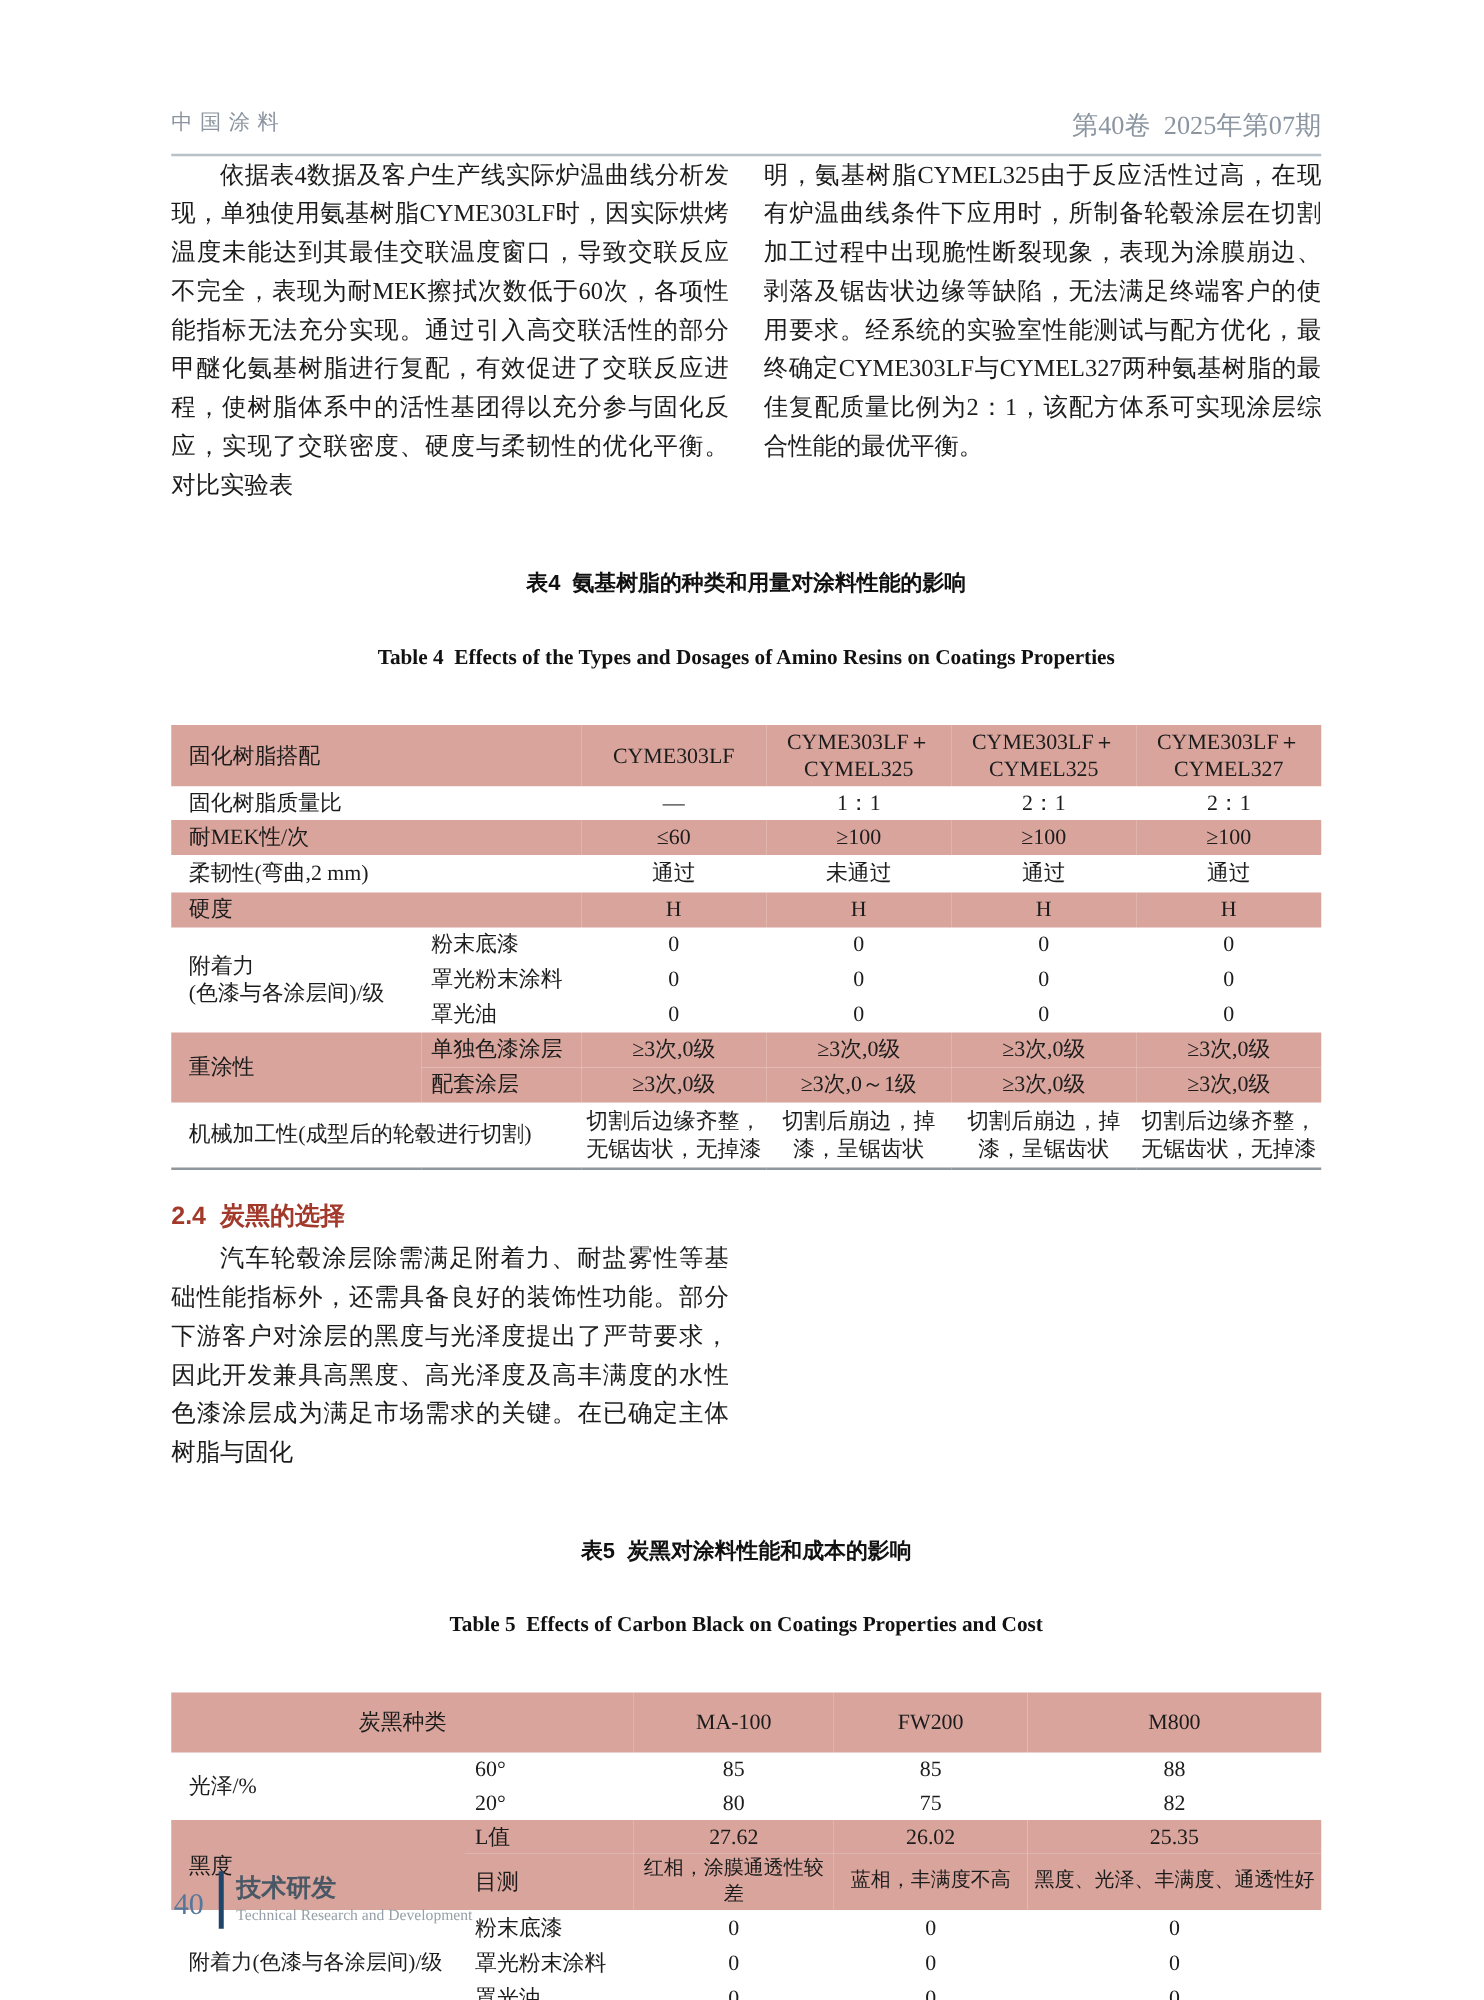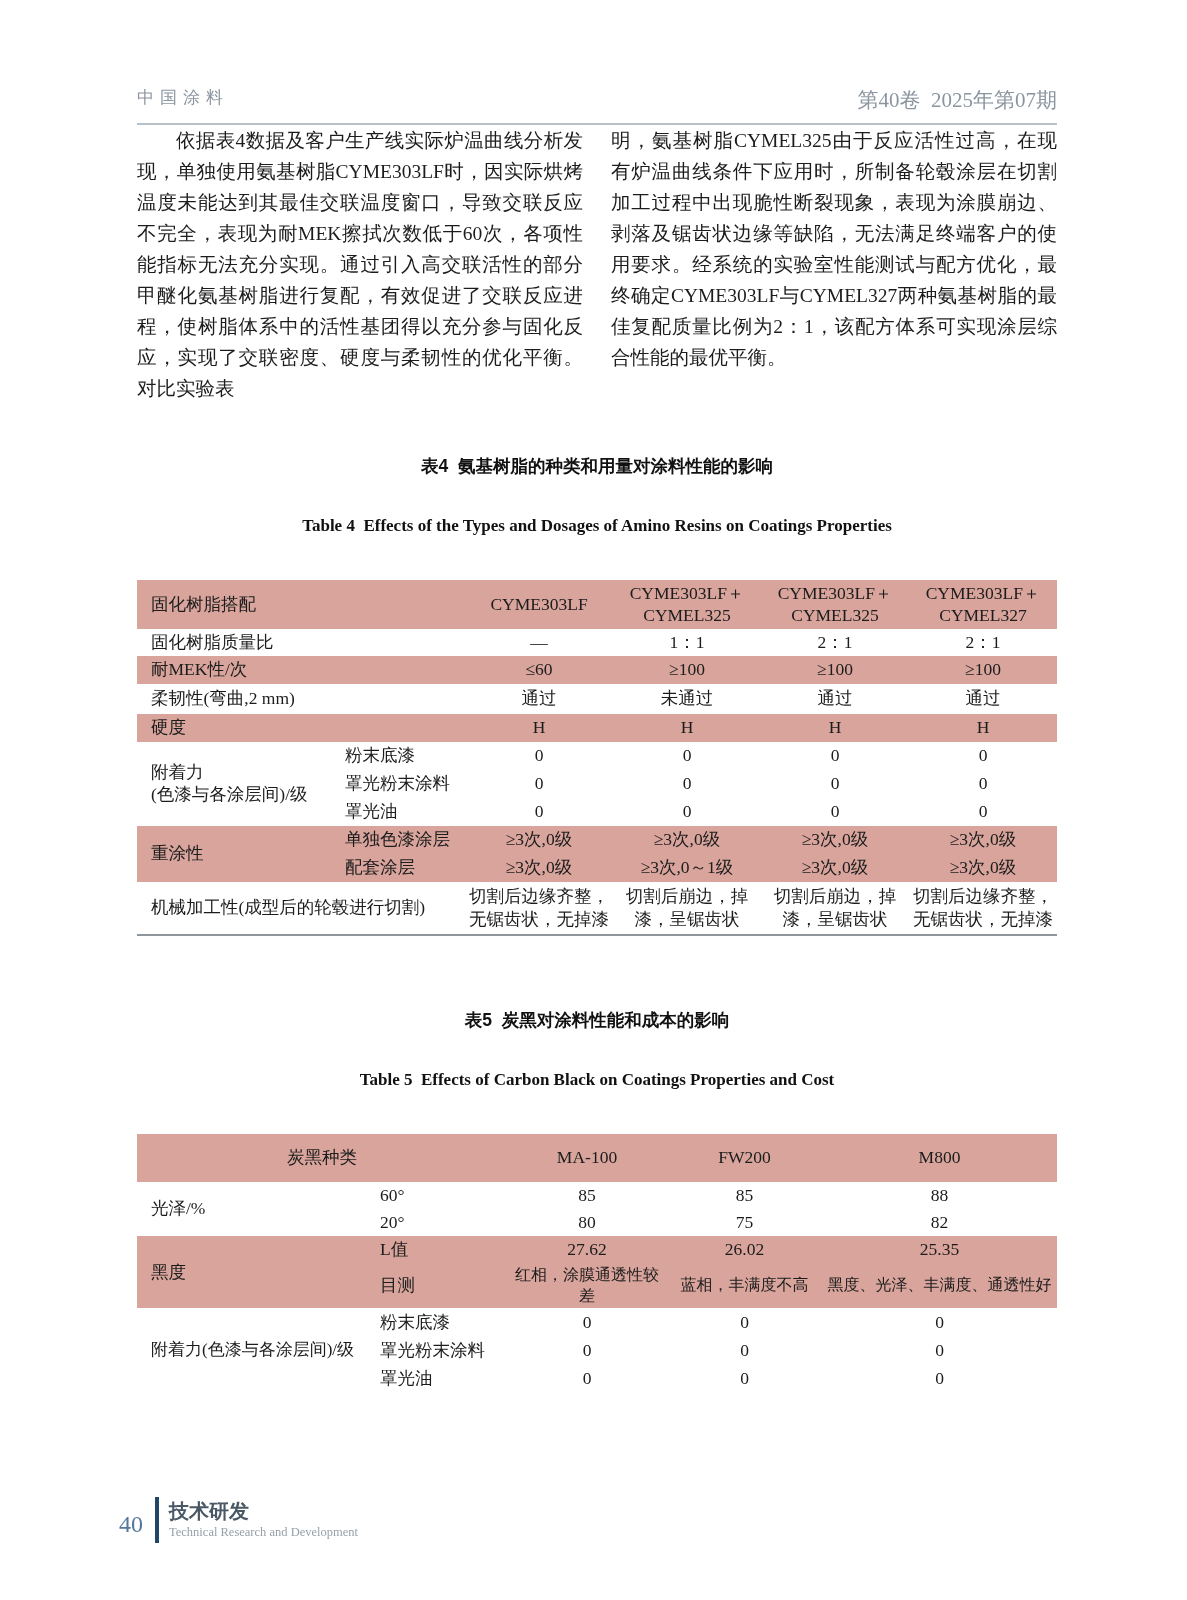--- a/index.html
+++ b/index.html
@@ -79,21 +79,21 @@
   .section-block { margin-top: 22px; }
   .sec-heading {
     font-family: "Liberation Sans", sans-serif;
     font-weight: bold; font-size: 20px; line-height: 30px;
     color: #a2392b; margin-bottom: 4px;
     white-space: pre-wrap;
   }
 
   
   .pagefoot {
-    position: absolute; left: 119px; top: 1497px;
+    position: absolute; left: 139px; top: 1497px;
     display: flex; align-items: center;
   }
   .foot-num {
     font-size: 24px; color: #54779c; font-family: "Liberation Serif", serif;
     margin-right: 12px; margin-top: 8px;
   }
   .foot-bar { width: 4px; height: 46px; background: #20456b; margin-right: 10px; }
   .foot-zh {
     font-family: "Liberation Sans", sans-serif;
     font-weight: bold; font-size: 20px; color: #4a5866; line-height: 24px;
@@ -222,20 +222,24 @@
         <td colspan="2" class="lbl">机械加工性(成型后的轮毂进行切割)</td>
         <td>切割后边缘齐整，无锯齿状，无掉漆</td>
         <td>切割后崩边，掉漆，呈锯齿状</td>
         <td>切割后崩边，掉漆，呈锯齿状</td>
         <td>切割后边缘齐整，无锯齿状，无掉漆</td>
       </tr>
     </tbody>
       </table>
 
     <div class="twocol section-block">
+      <div class="col">
+        <h3 class="sec-heading">2.4  炭黑的选择</h3>
+        <div class="para indent">汽车轮毂涂层除需满足附着力、耐盐雾性等基础性能指标外，还需具备良好的装饰性功能。部分下游客户对涂层的黑度与光泽度提出了严苛要求，因此开发兼具高黑度、高光泽度及高丰满度的水性色漆涂层成为满足市场需求的关键。在已确定主体树脂与固化</div>
+      </div>
     </div>
 
     <div class="caption cap5">
       <div class="cap-zh">表5  炭黑对涂料性能和成本的影响</div>
       <div class="cap-en">Table 5  Effects of Carbon Black on Coatings Properties and Cost</div>
     </div>
 
     <table>
       <colgroup>
         <col style="width:235px">

